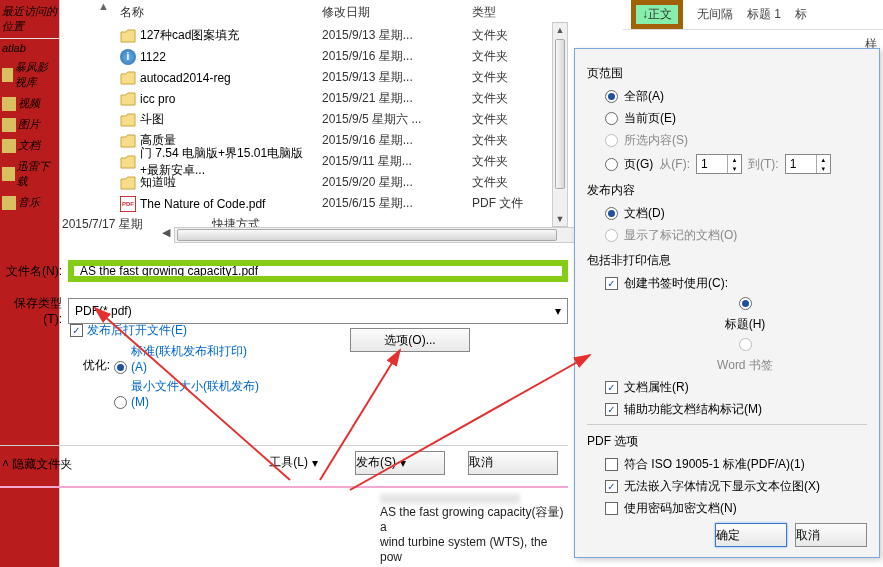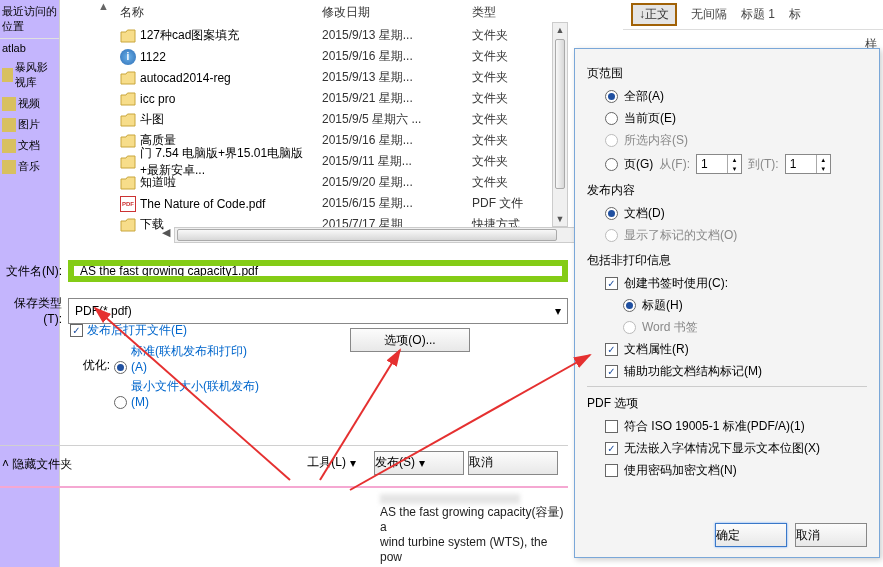--- a/index.html
+++ b/index.html
@@ -1,19 +1,19 @@
 <!DOCTYPE html>
 <html><head>
 <meta charset="utf-8">
 <style>
 * { box-sizing: border-box; margin: 0; padding: 0; font-family: "Microsoft YaHei", SimSun, Arial, sans-serif; }
 body { width: 883px; height: 567px; background: #fff; font-size: 12px; color: #000; position: relative; overflow: hidden; }
 
 
-.left-nav { position: absolute; left: 0; top: 0; width: 60px; height: 567px; border-right: 1px solid #d0d0d0; background: #c4b5fd; }
+.left-nav { position: absolute; left: 0; top: 0; width: 60px; height: 567px; border-right: 1px solid #d0d0d0; background: #b91c1c; font-style: italic; }
 .left-nav .hdr { padding: 4px 2px; border-bottom: 1px solid #e0e0e0; font-size: 11px; }
 .left-nav .item { padding: 3px 2px; font-size: 11px; display: flex; align-items: center; gap: 2px; }
 .left-nav .icon-sq { width: 14px; height: 14px; background: #d8c060; display: inline-block; }
 
 
 .file-area { position: absolute; left: 62px; top: 0; width: 506px; height: 245px; background: #fff; }
 .file-area .arrow { position: absolute; left: 36px; top: 0; font-size: 11px; color: #666; }
 .file-hdr { display: flex; font-size: 12px; color: #333; padding: 4px 0; }
 .file-hdr .c1 { width: 260px; padding-left: 58px; }
 .file-hdr .c2 { width: 150px; }
@@ -48,46 +48,46 @@
 .chk { width: 13px; height: 13px; border: 1px solid #666; background: #fff; display: inline-flex; align-items: center; justify-content: center; font-size: 10px; color: #2050a0; }
 .opt-lbl { width: 40px; text-align: right; }
 .radio-line { display: flex; align-items: flex-end; gap: 4px; margin-bottom: 4px; }
 .radio { width: 13px; height: 13px; border: 1px solid #666; border-radius: 50%; background: #fff; display: inline-flex; align-items: center; justify-content: center; }
 .radio.on::after { content: ""; width: 7px; height: 7px; background: #2050a0; border-radius: 50%; }
 .blue { color: #0066cc; }
 
 .options-btn { position: absolute; left: 350px; top: 328px; width: 120px; height: 24px; border: 1px solid #888; background: linear-gradient(#fcfcfc,#e8e8e8); font-size: 12px; text-align: center; line-height: 22px; }
 
 
-.bottom-bar { position: absolute; left: 0; top: 445px; width: 568px; height: 34px; border-top: 1px solid #d0d0d0; display: flex; align-items: center; justify-content: flex-end; gap: 4px; padding-right: 10px; }
+.bottom-bar { position: absolute; left: 0; top: 445px; width: 568px; height: 34px; border-top: 1px solid #d0d0d0; display: flex; align-items: center; justify-content: flex-end; gap: 23px; padding-right: 10px; }
 .bottom-bar .folder-lbl { position: absolute; left: 2px; top: 10px; }
 .tools-btn { height: 22px; padding: 0 14px; border: none; background: transparent; display: flex; align-items: center; gap: 4px; }
 .std-btn { height: 24px; width: 90px; border: 1px solid #888; background: linear-gradient(#fcfcfc,#e8e8e8); display: flex; align-items: center; justify-content: flex-start; gap: 4px; }
 
 
 .pink-line { position: absolute; left: 0; top: 486px; width: 568px; height: 2px; background: #f5a8d2; }
 .intro-blur { position: absolute; left: 380px; top: 494px; width: 140px; height: 10px; background: #ccc; filter: blur(2px); opacity: .5; }
 .intro-text { position: absolute; left: 380px; top: 505px; width: 190px; font-size: 12px; line-height: 15px; color: #222; }
 
 
 .word-rib { position: absolute; right: 0; top: 0; width: 260px; height: 30px; background: #fff; border-bottom: 1px solid #ddd; display: flex; align-items: center; gap: 14px; padding-left: 8px; font-size: 12px; color: #444; }
-.word-rib .zw { border: 2px solid #a16207; padding: 1px 6px; background: #e5e5e5; color: #333; }
+.word-rib .zw { border: 5px solid #a16207; padding: 1px 6px; background: #86efac; color: #333; }
 .word-rib-lbl { position: absolute; right: 6px; top: 36px; font-size: 12px; color: #444; }
 
 
 .dlg { position: absolute; left: 574px; top: 48px; width: 306px; height: 510px; border: 1px solid #7aa7d8; background: #f4f4f4; box-shadow: 2px 2px 6px rgba(0,0,0,.2); }
 .dlg-title { height: 28px; background: #fff; border-bottom: 1px solid #d0d0d0; display: flex; align-items: center; padding: 0 6px; justify-content: space-between; }
 .dlg-title .t { font-size: 12px; }
 .dlg-title .blur { width: 170px; height: 14px; background: #d8d8d8; filter: blur(2px); opacity: .5; border-radius: 3px; }
 .dlg-title .btns { display: flex; gap: 2px; }
 .dlg-title .wbtn { width: 24px; height: 18px; border: 1px solid #aaa; background: linear-gradient(#fff,#e4e4e4); font-size: 11px; text-align: center; line-height: 16px; }
 .dlg-body { padding: 8px 12px; font-size: 12px; }
 .grp-title { margin: 8px 0 6px; }
 .indent { margin-left: 18px; }
-.indent2 { margin-left: 36px; }
+.indent2 { margin-left: 36px; flex-direction: column; }
 .dlg .row { display: flex; align-items: center; gap: 6px; margin-bottom: 5px; }
 .gray { color: #888; }
 .spin { width: 46px; height: 20px; border: 1px solid #888; background: #fff; display: flex; align-items: center; }
 .spin .v { flex: 1; padding: 0 4px; }
 .spin .ar { width: 14px; display: flex; flex-direction: column; }
 .spin .ar span { height: 9px; font-size: 7px; text-align: center; line-height: 9px; border-left: 1px solid #aaa; }
 .hr { border-top: 1px solid #ccc; margin: 6px 0; }
 .dlg-foot { position: absolute; bottom: 10px; right: 12px; display: flex; gap: 8px; margin-top: 25px; }
 .dlg-foot .std-btn { width: 72px; height: 24px; }
 
@@ -113,20 +113,24 @@
   <div class="item">
       <span class="icon-sq"></span>
       <span>图片</span>
     </div>
   <div class="item">
       <span class="icon-sq"></span>
       <span>文档</span>
     </div>
   <div class="item">
       <span class="icon-sq"></span>
+      <span>迅雷下载</span>
+    </div>
+  <div class="item">
+      <span class="icon-sq"></span>
       <span>音乐</span>
     </div>
 </div>
 
 <div class="file-area">
   <div class="arrow">▲</div>
   <div class="file-hdr">
     <div class="c1">名称</div>
     <div class="c2">修改日期</div>
     <div class="c3">类型</div>
@@ -212,26 +216,20 @@
       </div>
       <div class="file-row">
         <div class="c1">
           <span class="pdf-icon">PDF</span>
           <span>The Nature of Code.pdf</span>
         </div>
         <div class="c2">2015/6/15 星期...</div>
         <div class="c3">PDF 文件</div>
       </div>
       <div class="file-row">
-        <div class="c1">
-          <span class="folder-icon"><svg viewBox="0 0 16 14">
-              <path d="M1,3 L6,3 L7.5,1 L15,1 L15,13 L1,13 Z" fill="#f7dd8a" stroke="#c9a63c"></path>
-            </svg></span>
-          <span>下载</span>
-        </div>
         <div class="c2">2015/7/17 星期</div>
         <div class="c3">快捷方式</div>
       </div>
     </div>
   <div class="tri-left">◀</div>
   <div class="scroll-h">
       <div class="thumb"></div>
       <div class="ar" style="margin-left:auto">▶</div>
     </div>
   <div class="scroll-v">

